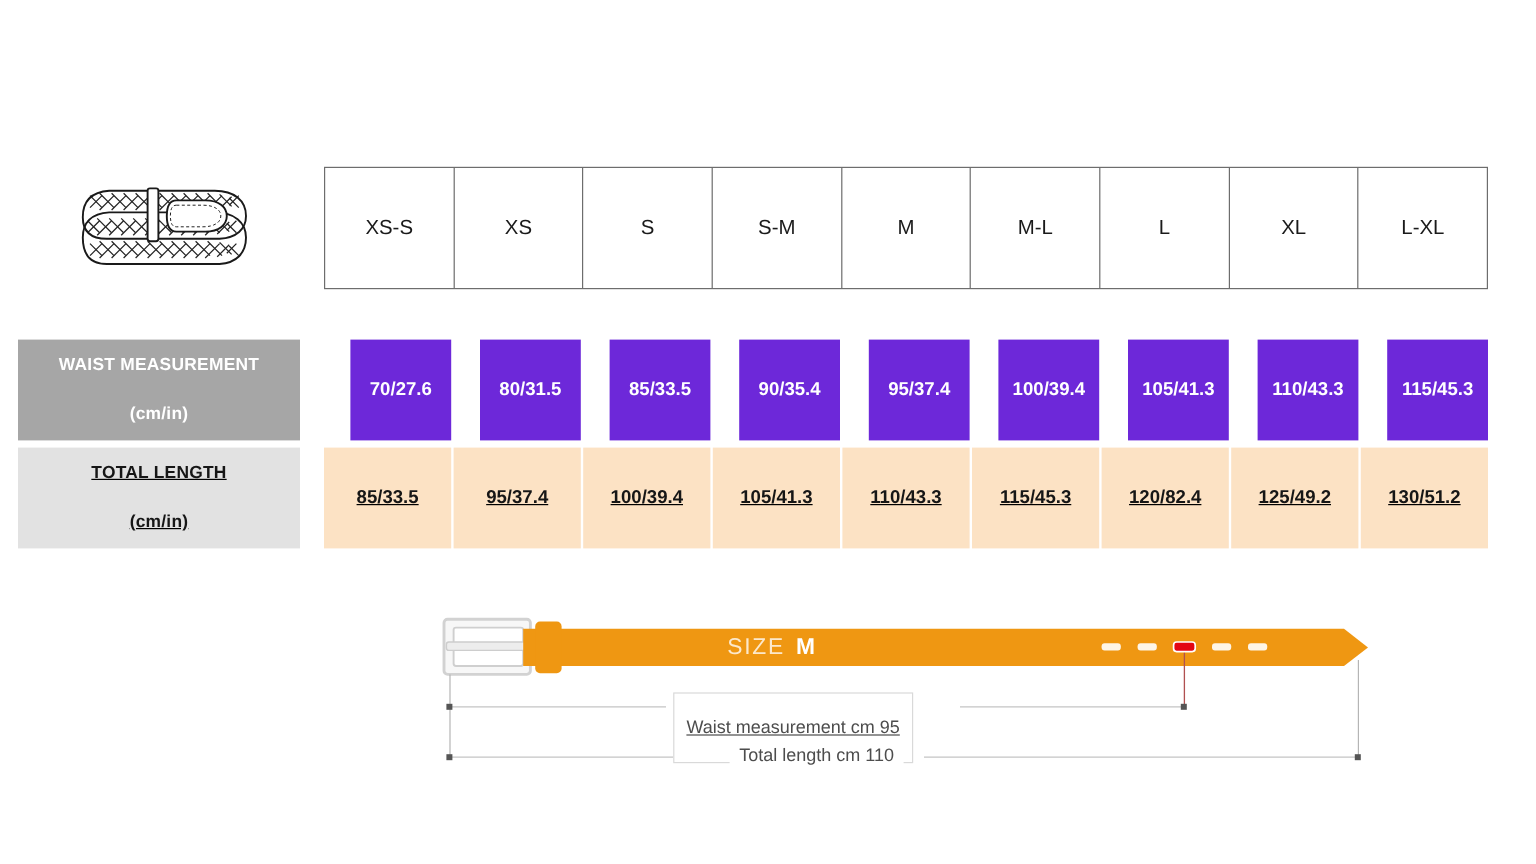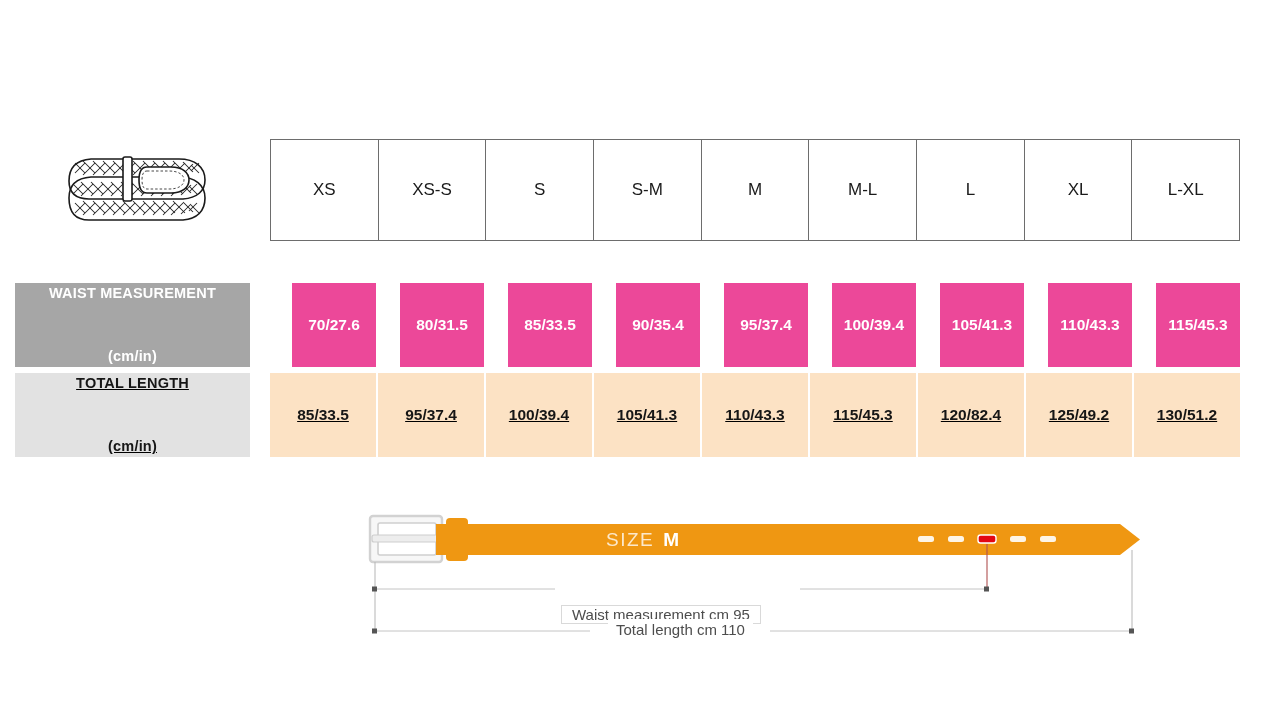--- a/index.html
+++ b/index.html
@@ -59,21 +59,21 @@
   }
   #row-waist { top: 283px; }
   #row-length { top: 373px; text-decoration: underline; }
 
   .row-label {
     width: 235px;
     box-sizing: border-box;
     display: flex;
     flex-direction: column;
     align-items: center;
-    justify-content: space-between;
+    justify-content: center;
     text-align: center;
     line-height: 1.45;
     font-weight: bold;
     font-size: 14.5px;
     letter-spacing: .2px;
   }
   #row-waist .row-label {
     background: #a6a6a6;
     color: #ffffff;
   }
@@ -91,21 +91,21 @@
   }
   .cells .cell {
     flex: 1 1 0;
     display: flex;
     align-items: center;
     justify-content: center;
     font-weight: bold;
     font-size: 15.5px;
   }
   #row-waist .cell {
-    background: #ec4899;
+    background: #6d28d9;
     color: #ffffff;
     margin-left: 22px;
   }
   #row-length .cell {
     background: #fce2c4;
     color: #161616;
   }
 
   
   #belt-diagram {
@@ -133,23 +133,24 @@
 
   .dim-label {
     position: absolute;
     font-size: 15px;
     color: #4d4d4d;
     white-space: nowrap;
     background: #ffffff;
   }
   #waist-dim-label {
     left: 561px;
-    top: 605px;
-    padding: 0 10px;
+    top: 577px;
+    padding: 20px 10px;
     border: 1px solid #d9d9d9;
+    text-decoration: underline;
   }
   #length-dim-label {
     left: 608px;
     top: 619px;
     padding: 2px 8px;
   }
 </style>
 </head>
 <body>
 
@@ -167,22 +168,22 @@
     <path d="M20,70 L30,60 M28,72 L40,60 M38,72 L50,60 M48,72 L60,60 M58,72 L70,60 M68,72 L80,60 M78,72 L90,60 M88,72 L100,60 M98,72 L110,60 M108,72 L120,60 M116,72 L128,60 M126,71 L136,61 M134,68 L142,60"></path>
   </g>
   <g fill="#ffffff" stroke="#1a1a1a" stroke-width="1.6">
     <rect x="68" y="14" width="9" height="44" rx="2"></rect>
     <path d="M92,24 L116,24 C128,24 134,30 134,37 C134,44 128,50 116,50 L92,50 C86,50 84,44 84,37 C84,30 86,24 92,24 Z"></path>
   </g>
   <path d="M92,28 L114,28 C124,28 129,32 129,37 C129,42 124,46 114,46 L92,46 C88,46 87,42 87,37 C87,32 88,28 92,28 Z" fill="none" stroke="#1a1a1a" stroke-width=".8" stroke-dasharray="2.5 2"></path>
 </svg>
 
 <div id="size-header-table">
+  <div class="hcell">XS-S</div>
   <div class="hcell">XS</div>
-  <div class="hcell">XS-S</div>
   <div class="hcell">S</div>
   <div class="hcell">S-M</div>
   <div class="hcell">M</div>
   <div class="hcell">M-L</div>
   <div class="hcell">L</div>
   <div class="hcell">XL</div>
   <div class="hcell">L-XL</div>
 </div>
 
 <div class="meas-row" id="row-waist">

